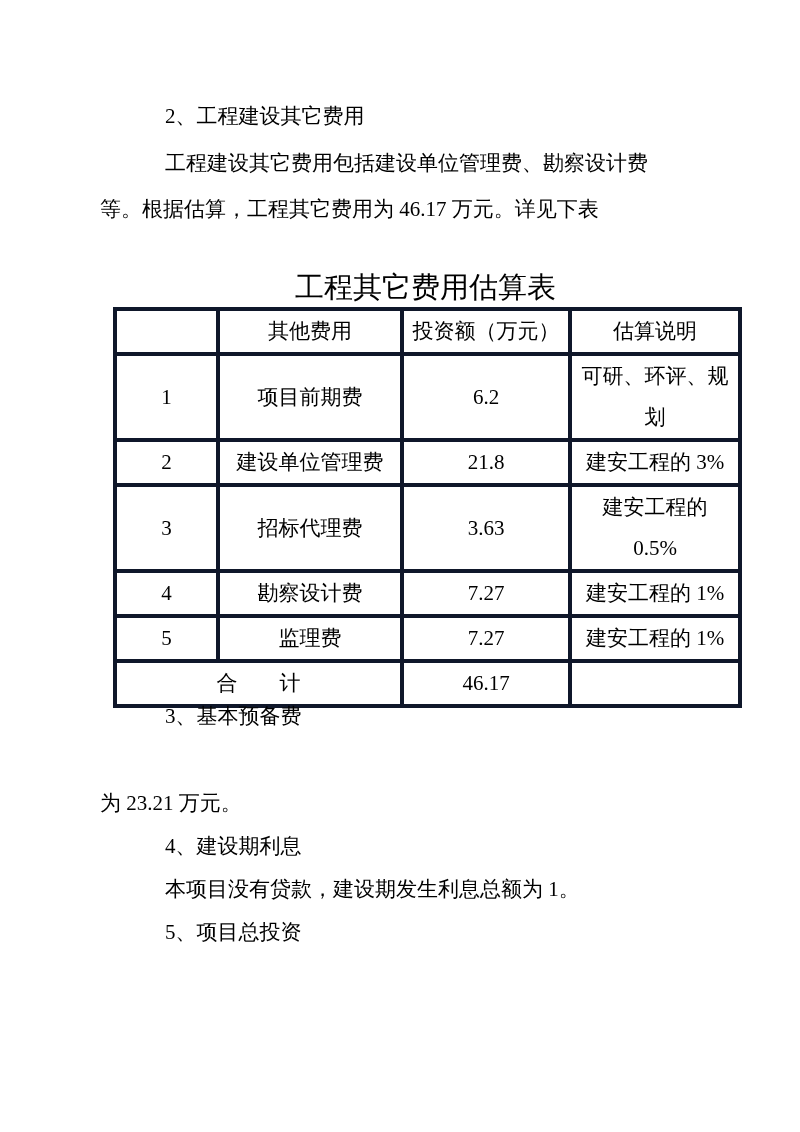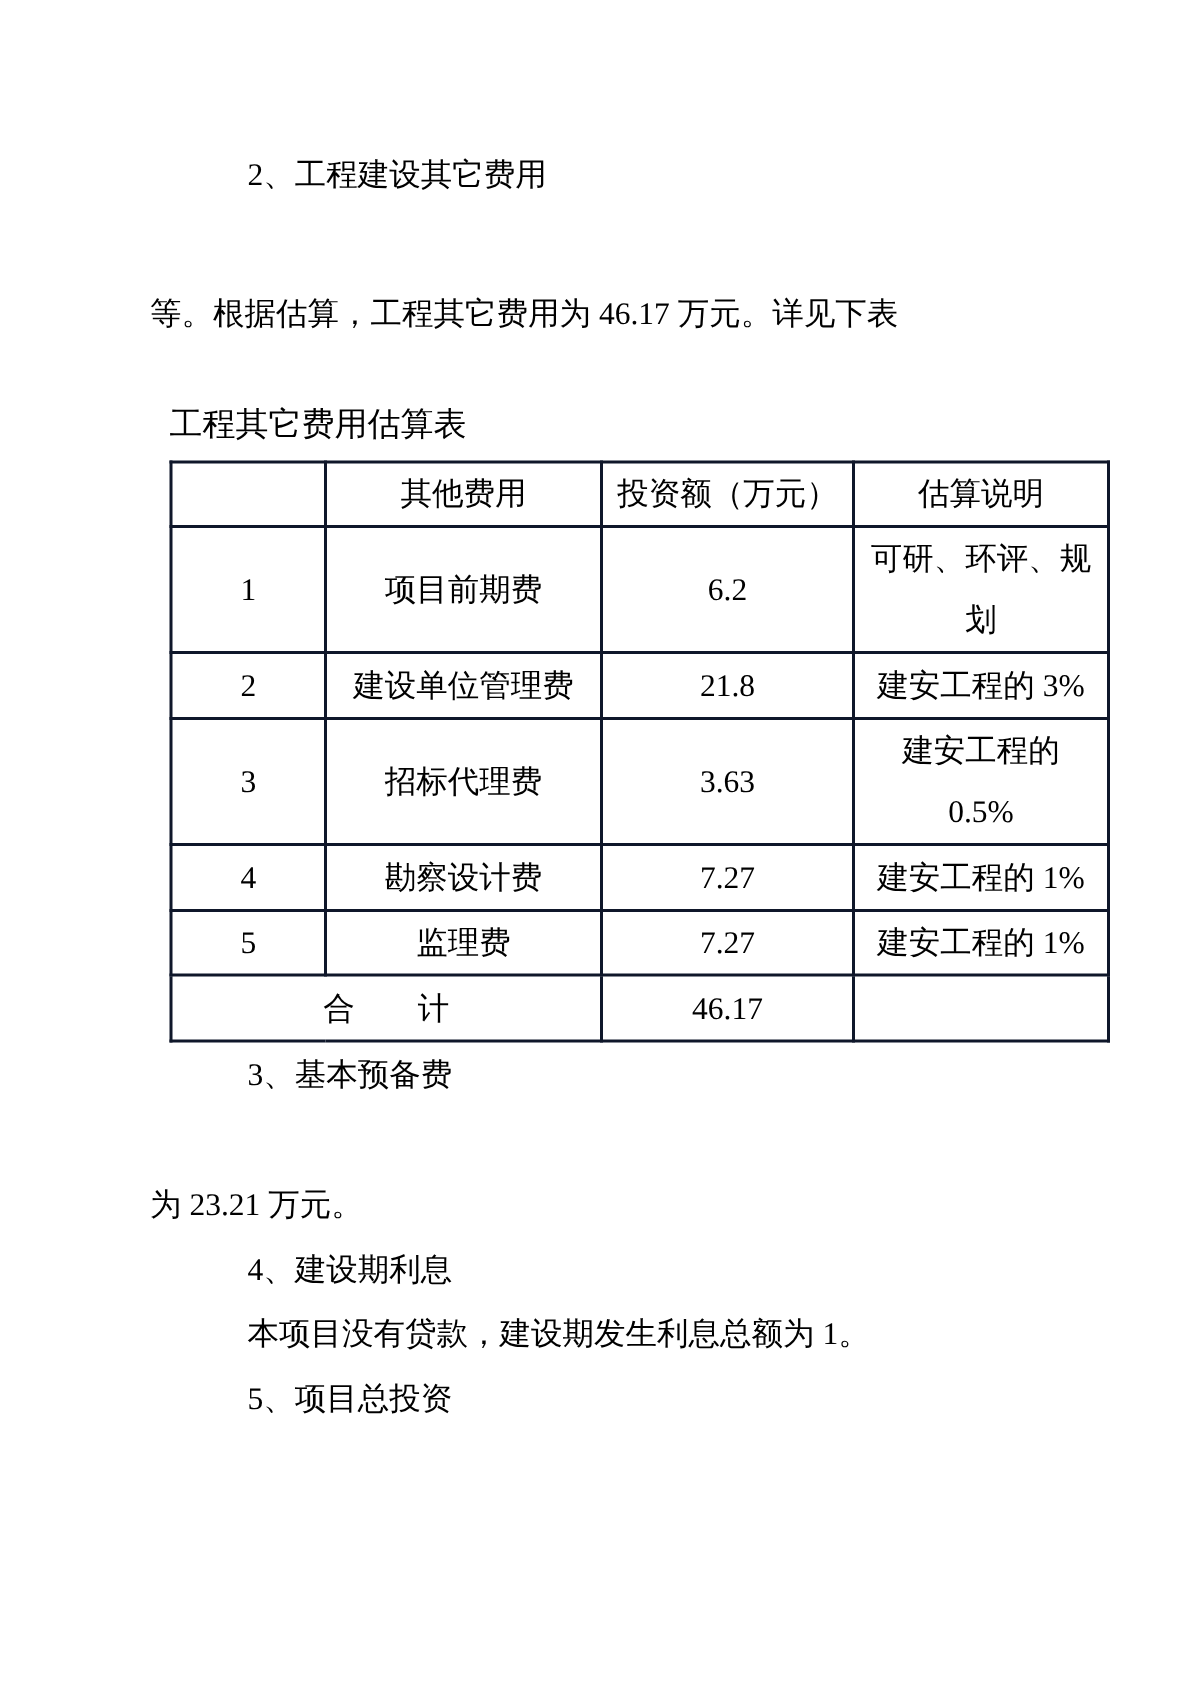--- a/index.html
+++ b/index.html
@@ -10,47 +10,48 @@
     font-family:"Liberation Serif","DejaVu Serif",serif;
     color:#000000;
     font-size:21px;
     overflow:hidden;
   }
   .tline{position:absolute;white-space:nowrap;line-height:26px;}
   .indent{left:165px;}
   .flush{left:100px;}
   .table-title{
     position:absolute;left:113px;width:625px;
-    font-size:22px;
+    text-align:center;font-size:29px;
   }
   table.cost{
     position:absolute;left:113px;top:307px;
     width:625px;border-collapse:collapse;table-layout:fixed;
   }
   table.cost td{
-    border:2px solid #0f172a;
+    border:4px solid #0f172a;
     text-align:center;vertical-align:middle;
     font-size:21px;line-height:41px;
     padding:0;overflow:hidden;
   }
   td.name-cell{text-align:left;padding-left:12px;}
   td.note-cell{white-space:pre-line;}
   col.c1{width:103px;}col.c2{width:184px;}col.c3{width:168px;}col.c4{width:170px;}
   tr.hrow{height:43px;}
   tr.tall{height:83px;}
   tr.mid{height:44px;}
   tr.short{height:41px;}
   tr.totalrow{height:44px;}
 </style>
 </head>
 <body>
 
 <div class="page">
 
   <div class="tline indent" style="top:103px">2、工程建设其它费用</div>
+  <div class="tline indent" style="top:150px">工程建设其它费用包括建设单位管理费、勘察设计费</div>
   <div class="tline flush" style="top:196px">等。根据估算，工程其它费用为 46.17 万元。详见下表</div>
 
   <div class="table-title" style="top:268px">工程其它费用估算表</div>
 
   <table class="cost">
     <colgroup>
         <col class="c1">
         <col class="c2">
         <col class="c3">
         <col class="c4">

